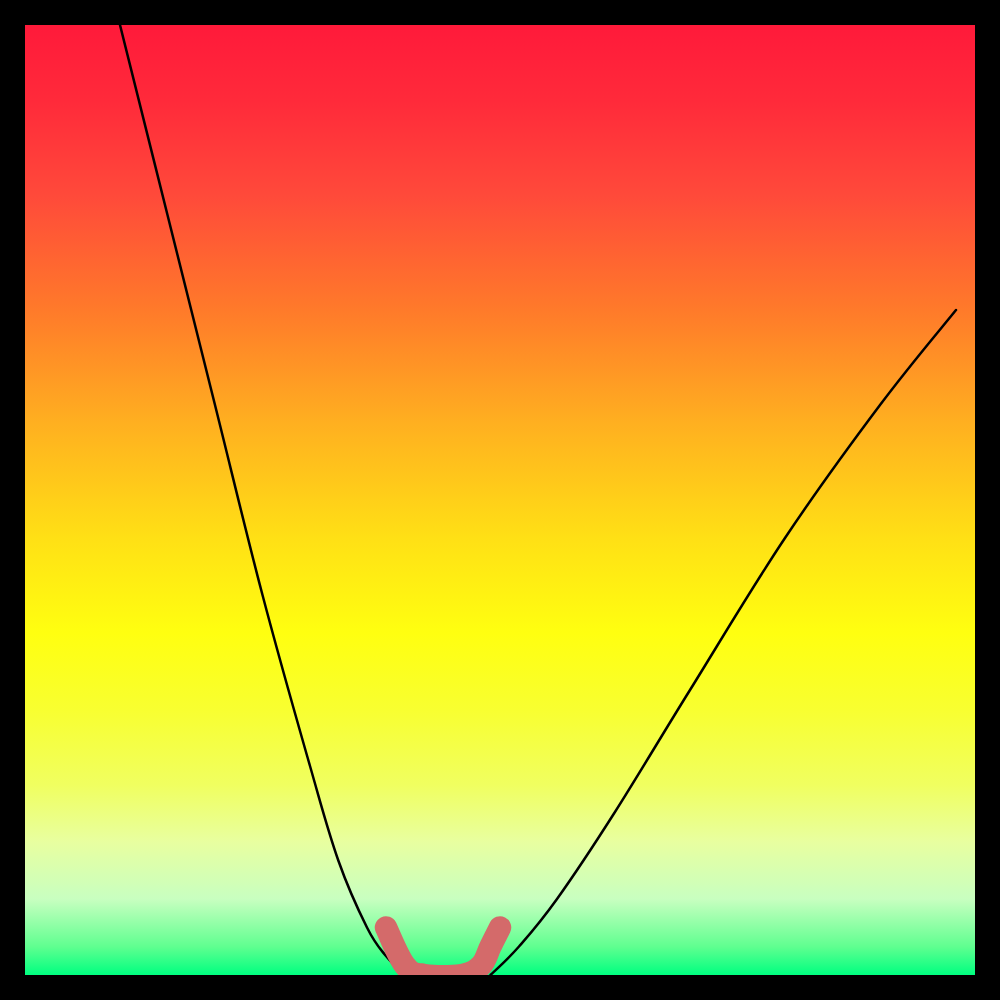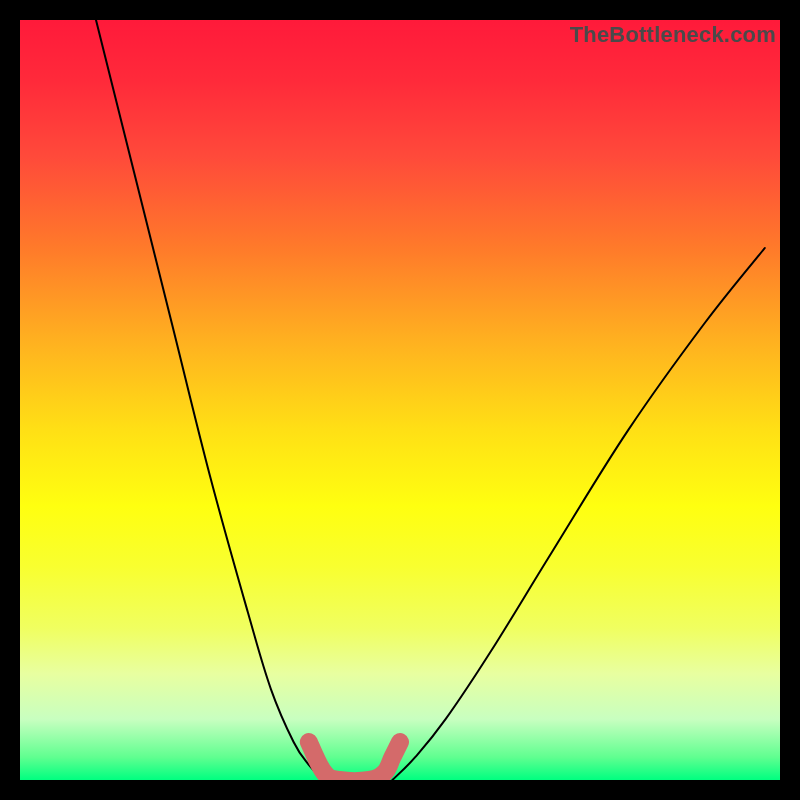--- a/index.html
+++ b/index.html
@@ -56,14 +56,13 @@
 <div class="frame">
   <div class="plot-area">
     <svg class="curve" viewBox="0 0 760 760">
       <g>
           <path d="M 76 0 C 82.84 27.36, 100.32 97.28, 114 152 C 127.68 206.72, 138.32 249.28, 152 304 C 165.68 358.72, 176.32 404.016, 190 456 C 203.68 507.984, 217.056 554.496, 228 592.8 C 238.944 631.1039999999999, 242.592 645.544, 250.8 668.8 C 259.008 692.0559999999999, 266.76 708.32, 273.59999999999997 722 C 280.43999999999994 735.68, 283.32800000000003 737.9599999999999, 288.8 744.8 C 294.272 751.64, 301.264 757.264, 304 760" fill="none" stroke="#000000" stroke-width="2" stroke-linecap="round"></path>
           <path d="M 372.4 760 C 376.50399999999996 755.896, 385.62399999999997 748.144, 395.2 737.2 C 404.776 726.2560000000001, 411.92 718.3520000000001, 425.6 699.2 C 439.28000000000003 680.048, 452.048 660.896, 471.2 630.8 C 490.352 600.704, 507.376 571.672, 532 532 C 556.624 492.328, 580.64 451.44, 608 410.4 C 635.36 369.35999999999996, 659.376 336.832, 684 304 C 708.624 271.168, 733.856 241.68, 744.8 228" fill="none" stroke="#000000" stroke-width="2" stroke-linecap="round"></path>
           <path d="M 288.8 722 C 291.536 727.472, 298.528 745.56, 304 752.4 C 309.472 759.24, 310.99199999999996 758.632, 319.2 760 C 327.408 761.368, 341.392 761.368, 349.6 760 C 357.80800000000005 758.632, 360.696 756.504, 364.8 752.4 C 368.904 748.2959999999999, 369.664 742.672, 372.4 737.2 C 375.13599999999997 731.7280000000001, 378.632 724.736, 380 722" fill="none" stroke="#d46a6a" stroke-width="18" stroke-linecap="round" stroke-linejoin="round"></path>
         </g>
     </svg>
   </div>
-  <div class="watermark">TheBottleneck.com</div>
 </div>
 
 </body></html>

